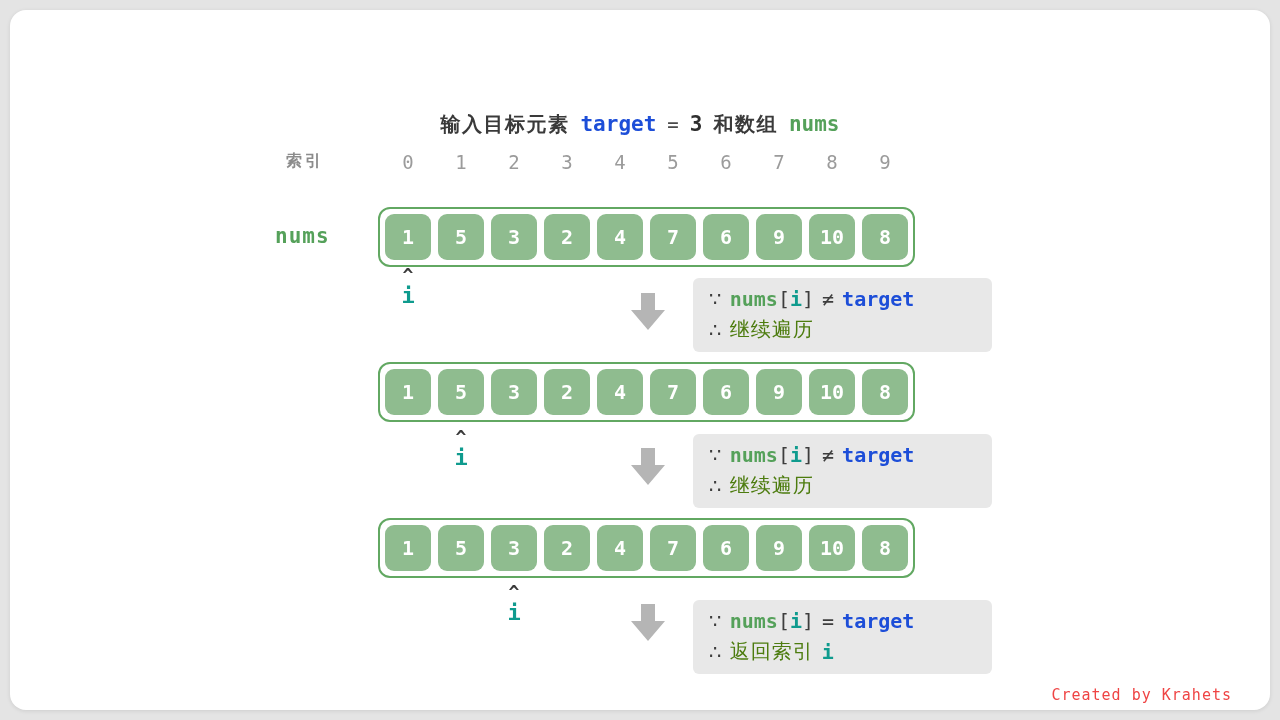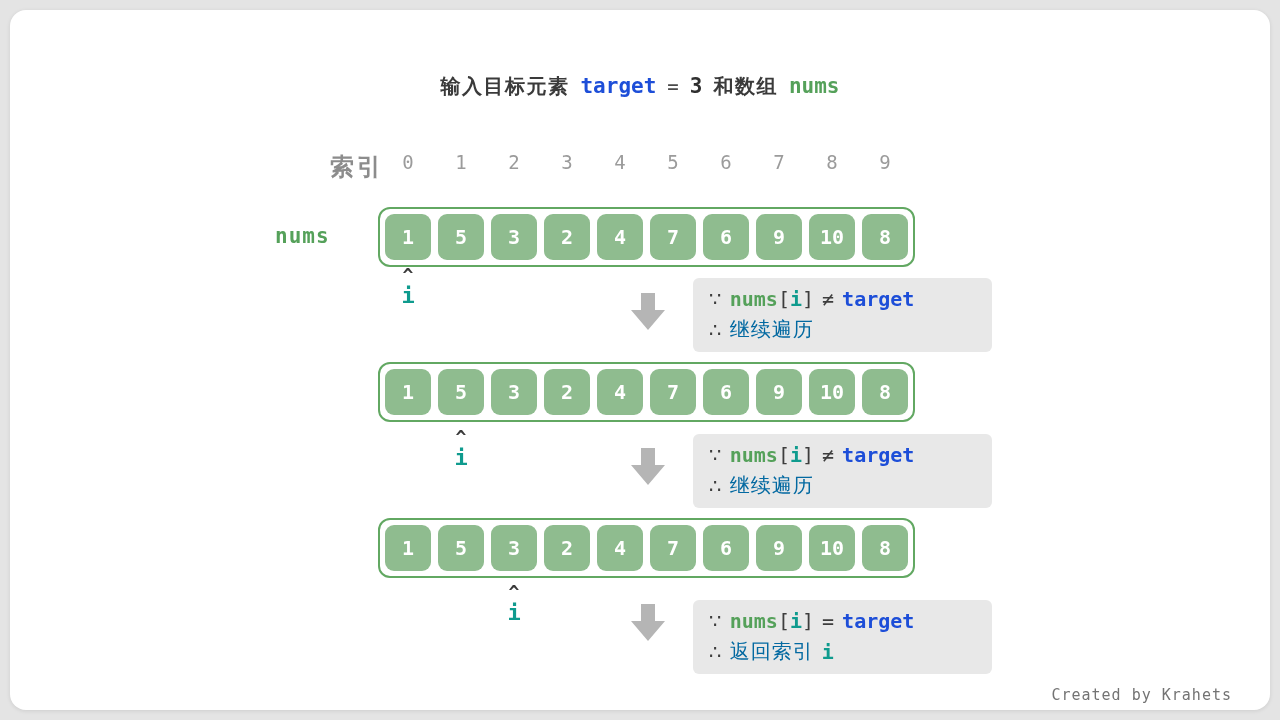--- a/index.html
+++ b/index.html
@@ -10,40 +10,40 @@
     overflow: hidden;
   }
   .page { position: relative; width: 1280px; height: 720px; }
   .card {
     position: absolute; left: 10px; top: 10px;
     width: 1260px; height: 700px;
     background: #ffffff; border-radius: 16px;
     box-shadow: 0 1px 4px rgba(0,0,0,0.10);
   }
   .mono { font-family: "DejaVu Sans Mono", "Liberation Mono", monospace; }
-  .cn { color: #3a3a3a; font-weight: 600; letter-spacing: 1.5px; }
+  .cn { color: #3a3a3a; font-weight: 600; letter-spacing: 1.5px; margin-top: 38px; }
   .kw-blue  { color: #1d4ed8; font-weight: bold; }
   .kw-green { color: #55a15a; font-weight: bold; text-align: right; }
   .kw-teal  { color: #0f9b8e; font-weight: bold; }
   .dark     { color: #3d3d3d; }
 
   
   .title {
     position: absolute; top: 63px; left: 0; right: 0;
     display: flex; justify-content: center; align-items: baseline; gap: 11px;
     font-size: 20px;
   }
   .title .code { font-size: 21px; }
   .title .eq { color: #4a4a4a; font-size: 19px; }
   .title .val { color: #2f2f2f; font-weight: bold; font-size: 21px; }
 
   
   .index-label {
     position: absolute; left: 276px; top: 141px;
-    font-size: 24px; font-weight: bold; color: #8c8c8c; letter-spacing: 3px; margin-left: 44px;
+    font-size: 16px; font-weight: bold; color: #8c8c8c; letter-spacing: 3px;
   }
   .index-row {
     position: absolute; left: 375px; top: 141px;
     display: flex; gap: 7px;
   }
   .index-num {
     width: 46px; text-align: center;
     font-size: 19px; color: #9b9b9b;
   }
 
@@ -91,26 +91,26 @@
     position: absolute; left: 683px; width: 299px; height: 74px;
     background: #e8e8e8; border-radius: 6px;
     display: flex; flex-direction: column; justify-content: center;
     gap: 5px; padding-left: 16px;
   }
   .n1 { top: 268px; }
   .n2 { top: 424px; }
   .n3 { top: 590px; }
   .note-line { display: flex; align-items: center; gap: 8px; font-size: 20px; }
   .expr { display: flex; align-items: center; gap: 0; font-size: 20px; }
-  .note .cn-text { color: #0369a1; font-weight: 500; letter-spacing: 1px; }
+  .note .cn-text { color: #4d7c0f; font-weight: 500; letter-spacing: 1px; }
 
   
   .credit {
     position: absolute; right: 38px; top: 676px;
-    font-size: 15px; color: #737373; letter-spacing: 1px;
+    font-size: 15px; color: #ef4444; letter-spacing: 1px;
   }
 </style>
 </head>
 <body>
 
 <div class="page">
   <div class="card">
 
     <div class="title">
       <span class="cn">输入目标元素</span>

